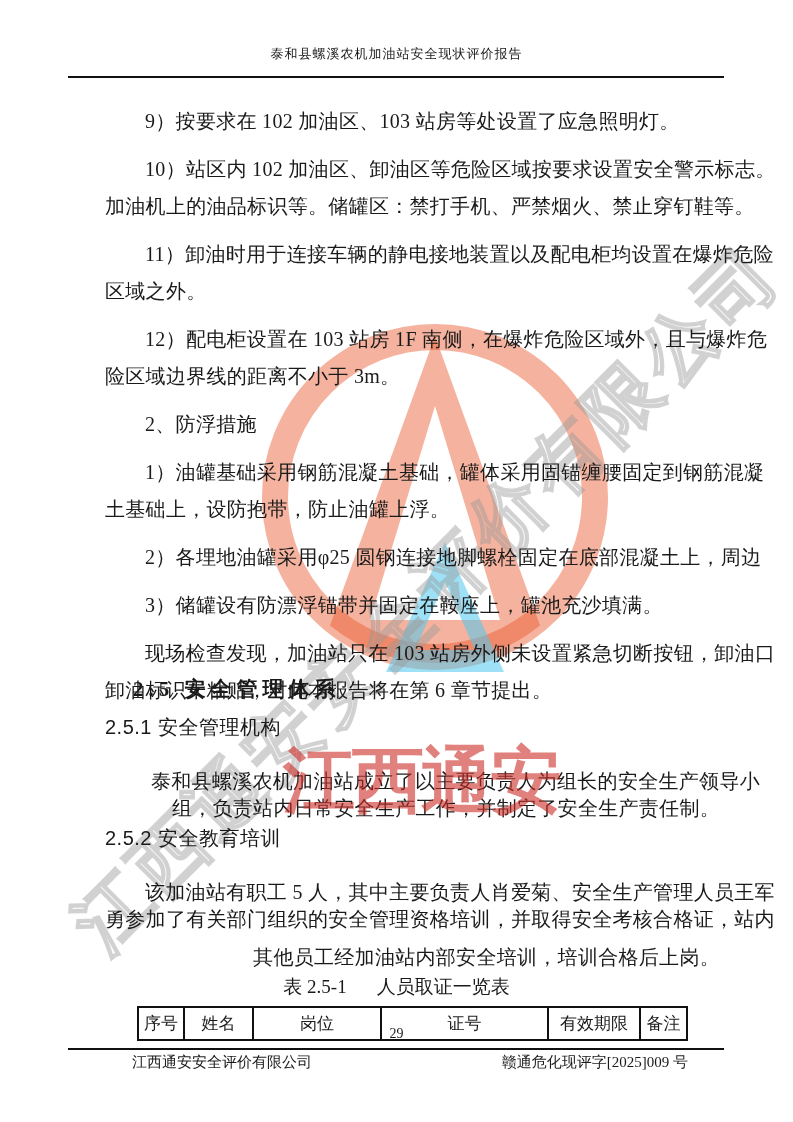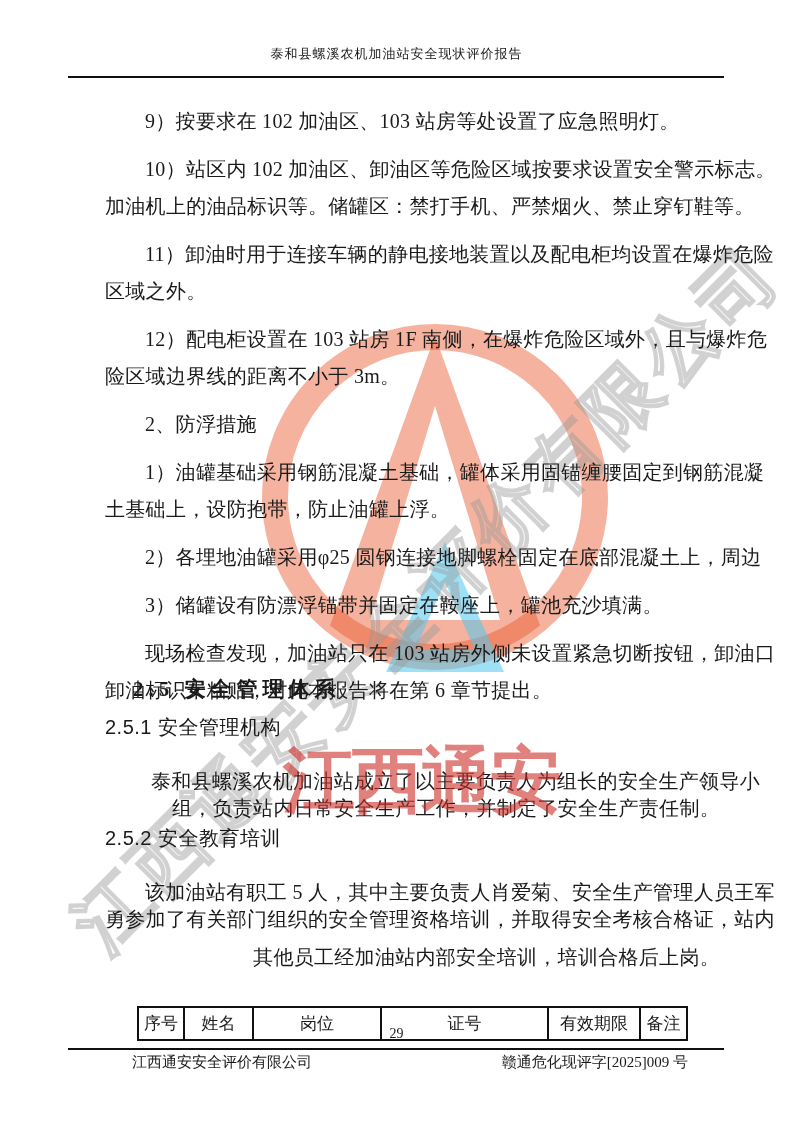--- a/index.html
+++ b/index.html
@@ -121,20 +121,23 @@
 
   <div class="h-big" style="top:675px;margin-left:28px;">2.5 安全管理体系</div>
   <div class="h-sub" style="top:714px;">2.5.1 安全管理机构</div>
   <div class="abs-line ind" style="top:751px;">泰和县螺溪农机加油站成立了以主要负责人为组长的安全生产领导小</div>
   <div class="abs-line" style="top:789px;">组，负责站内日常安全生产工作，并制定了安全生产责任制。</div>
   <div class="h-sub" style="top:825px;">2.5.2 安全教育培训</div>
   <div class="abs-line ind" style="top:862px;">该加油站有职工 5 人，其中主要负责人肖爱菊、安全生产管理人员王军</div>
   <div class="abs-line" style="top:900px;">勇参加了有关部门组织的安全管理资格培训，并取得安全考核合格证，站内</div>
   <div class="abs-line" style="top:938px;">其他员工经加油站内部安全培训，培训合格后上岗。</div>
 
+  <div class="tbl-caption">
+    <span>表 2.5-1</span><span class="gap"></span><span>人员取证一览表</span>
+  </div>
 
   <table class="people">
     <colgroup>
       <col style="width:46px">
         <col style="width:69px">
         <col style="width:128px">
       <col style="width:167px">
         <col style="width:92px">
         <col style="width:47px">
     </colgroup>

